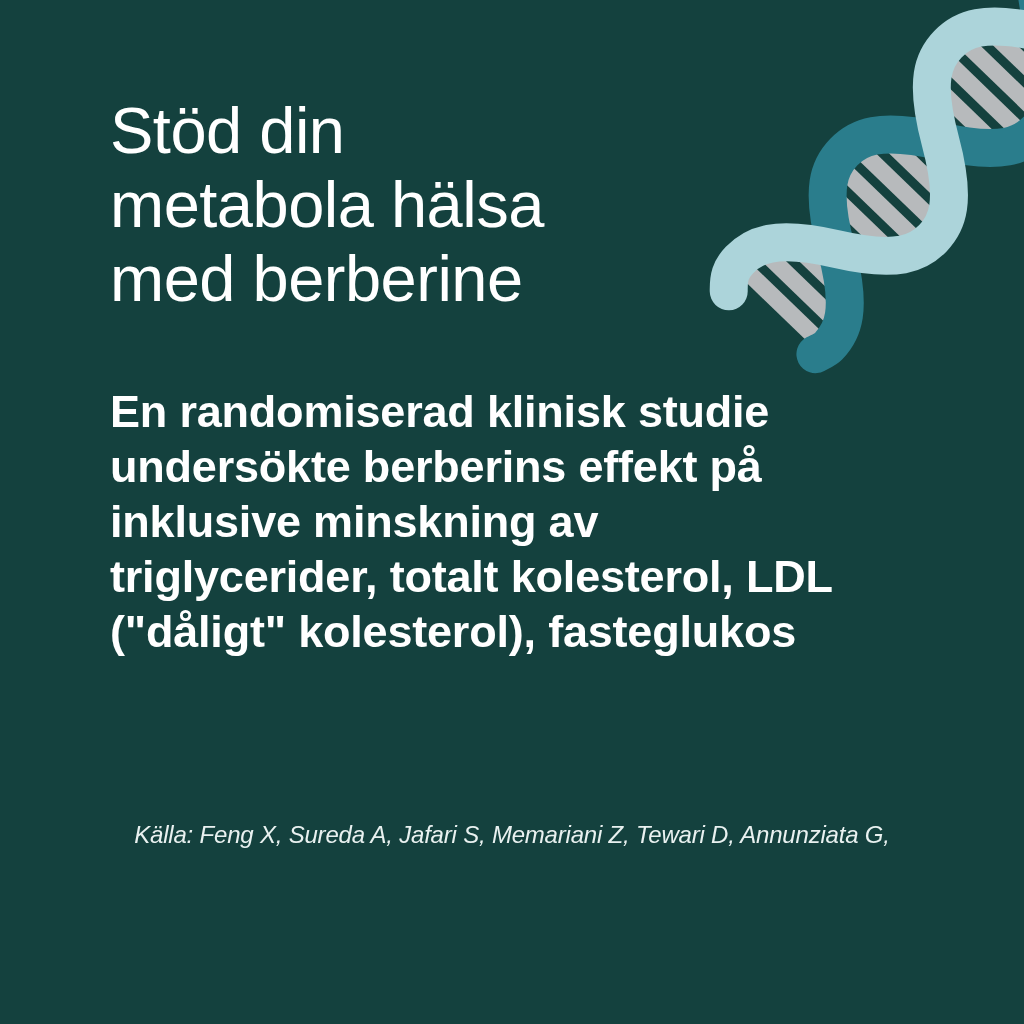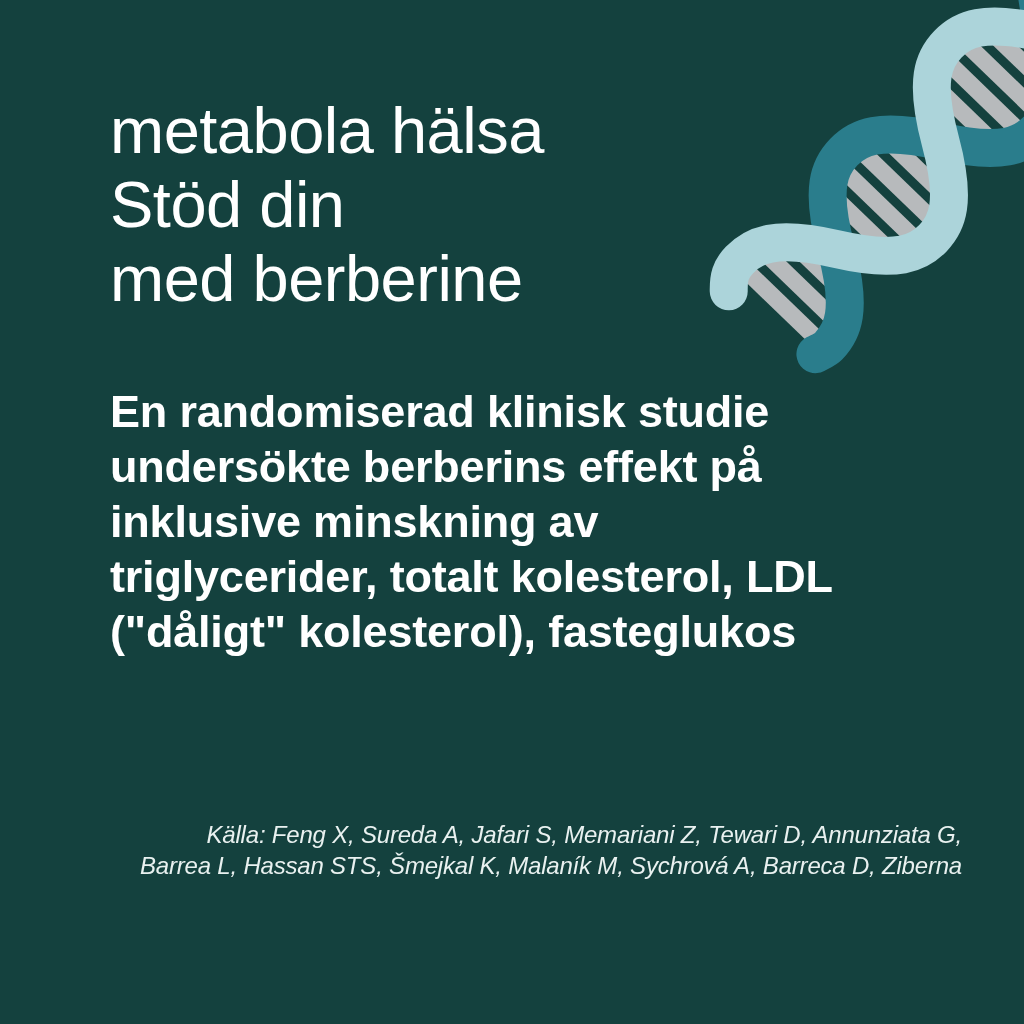--- a/index.html
+++ b/index.html
@@ -35,21 +35,21 @@
     line-height: 55px;
     font-weight: 700;
     letter-spacing: -0.2px;
     white-space: nowrap;
   }
   .citation {
     position: absolute;
     left: 62px;
     top: 820px;
     width: 900px;
-    text-align: right;
+    text-align: center;
     color: #e9f1f0;
     font-size: 24px;
     line-height: 30.5px;
     font-style: italic;
     font-weight: 400;
     letter-spacing: -0.2px;
   }
   .dna-svg {
     position: absolute;
     left: 0;
@@ -103,31 +103,30 @@
                C 245 62, 267 55, 300 0
                C 333 -55, 355 -62, 375 -62
                C 395 -62, 417 -55, 450 0
                C 483 55, 505 62, 525 62
                C 545 62, 567 55, 600 0
                C 633 -55, 655 -62, 675 -62" stroke="#acd4da"></path>
     </g>
   </svg>
 
   <div class="title">
+    <div>Stöd din</div>
     <div>metabola hälsa</div>
-    <div>Stöd din</div>
     <div>med berberine</div>
   </div>
 
   <div class="body-text">
     <div>En randomiserad klinisk studie</div>
     <div>undersökte berberins effekt på</div>
     <div>inklusive minskning av</div>
     <div>triglycerider, totalt kolesterol, LDL</div>
     <div>("dåligt" kolesterol), fasteglukos</div>
   </div>
 
   <div class="citation">
     <div>Källa: Feng X, Sureda A, Jafari S, Memariani Z, Tewari D, Annunziata G,</div>
-    <div>Barrea L, Hassan STS, Šmejkal K, Malaník M, Sychrová A, Barreca D, Ziberna</div>
   </div>
 
 </div>
 
 </body></html>

